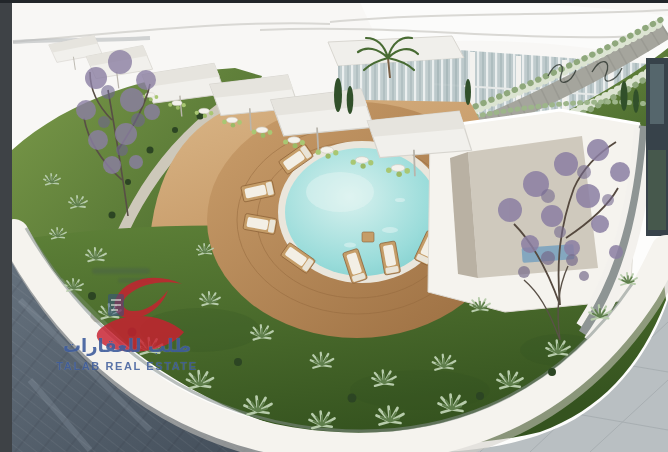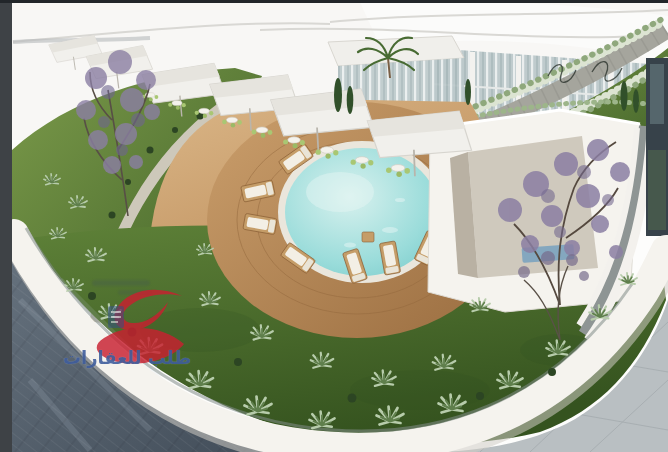--- a/index.html
+++ b/index.html
@@ -1,21 +1,21 @@
 <!DOCTYPE html>
 <html><head>
 <meta charset="utf-8">
 <style>
   html,body{margin:0;padding:0;background:#ffffff;}
   .stage{position:relative;width:668px;height:452px;overflow:hidden;background:#fdfdfc;
          font-family:"Liberation Sans", sans-serif;}
   .frame-left{position:absolute;left:0;top:0;width:12px;height:452px;background:#3e4246;z-index:30;}
   .frame-top{position:absolute;left:0;top:0;width:668px;height:3px;background:#22262a;z-index:30;}
   .scene{position:absolute;left:0;top:0;width:668px;height:452px;}
-  .watermark{position:absolute;left:52px;top:268px;width:150px;height:132px;z-index:20;pointer-events:none;}
+  .watermark{position:absolute;left:52px;top:256px;width:150px;height:132px;z-index:20;pointer-events:none;}
   .wm-logo{position:absolute;left:18px;top:6px;width:122px;height:92px;opacity:.82;}
   .wm-smudge1{position:absolute;left:40px;top:12px;width:58px;height:6px;border-radius:3px;
               background:rgba(60,72,94,.22);filter:blur(1px);}
   .wm-smudge2{position:absolute;left:66px;top:22px;width:34px;height:5px;border-radius:3px;
               background:rgba(60,72,94,.18);filter:blur(1px);}
   .wm-arabic{position:absolute;left:0px;top:80px;width:150px;text-align:center;direction:rtl;
              font-family:"DejaVu Sans", sans-serif;font-weight:700;font-size:18px;line-height:1.1;
              color:rgba(52,84,150,.85);text-shadow:0 0 1px rgba(255,255,255,.35);}
   .wm-english{position:absolute;left:0px;top:104px;width:150px;text-align:center;
               font-weight:700;font-size:11px;letter-spacing:1.6px;
@@ -347,18 +347,19 @@
 <div class="watermark">
   <div class="wm-smudge1"></div>
   <div class="wm-smudge2"></div>
   <svg class="wm-logo" viewBox="0 0 122 92">
     <path d="M112,22 C86,10 56,16 46,36 C40,50 52,60 70,55 C84,51 94,40 98,28 C88,42 74,50 62,49 C52,48 50,40 58,33 C72,21 94,18 112,22 Z" fill="#c92030"></path>
     <path d="M34,64 C58,48 94,52 114,70 C100,88 60,96 36,84 C24,78 24,70 34,64 Z" fill="#c92030"></path>
     <rect x="38" y="32" width="16" height="22" rx="2" fill="rgba(46,75,147,.55)"></rect>
     <path d="M41,38 h10 M41,43 h10 M41,48 h7" stroke="rgba(255,255,255,.8)" stroke-width="1.4"></path>
   </svg>
   <div class="wm-arabic">طلب للعقارات</div>
+  <div class="wm-english">TALAB REAL ESTATE</div>
 </div>
 
 <div class="frame-left"></div>
 <div class="frame-top"></div>
 
 </div>
 
 </body></html>

